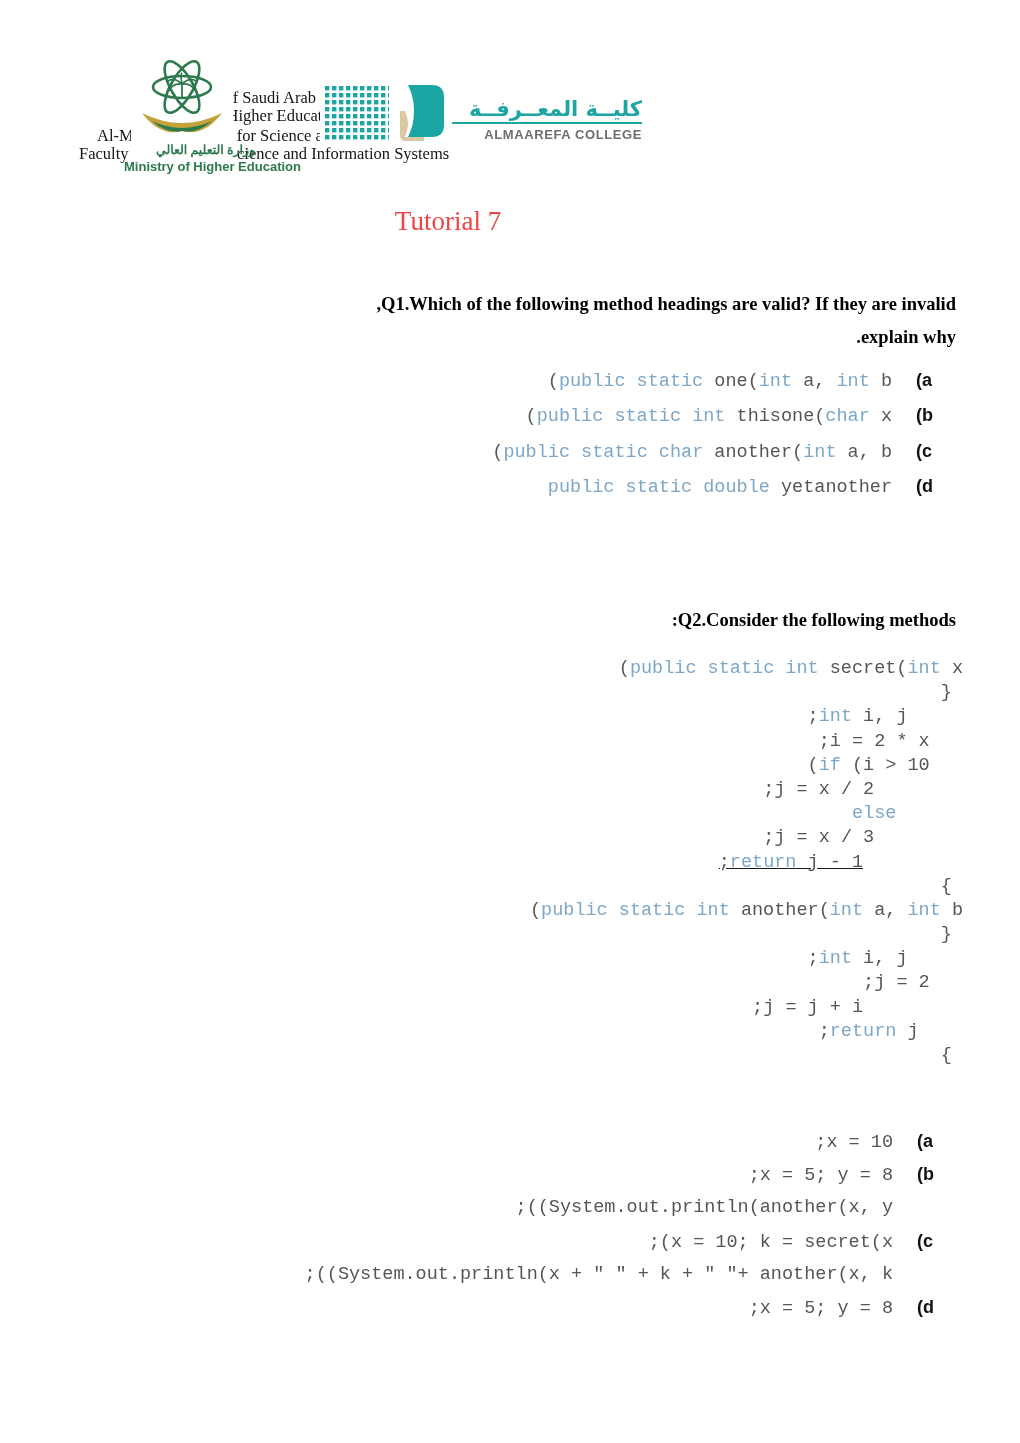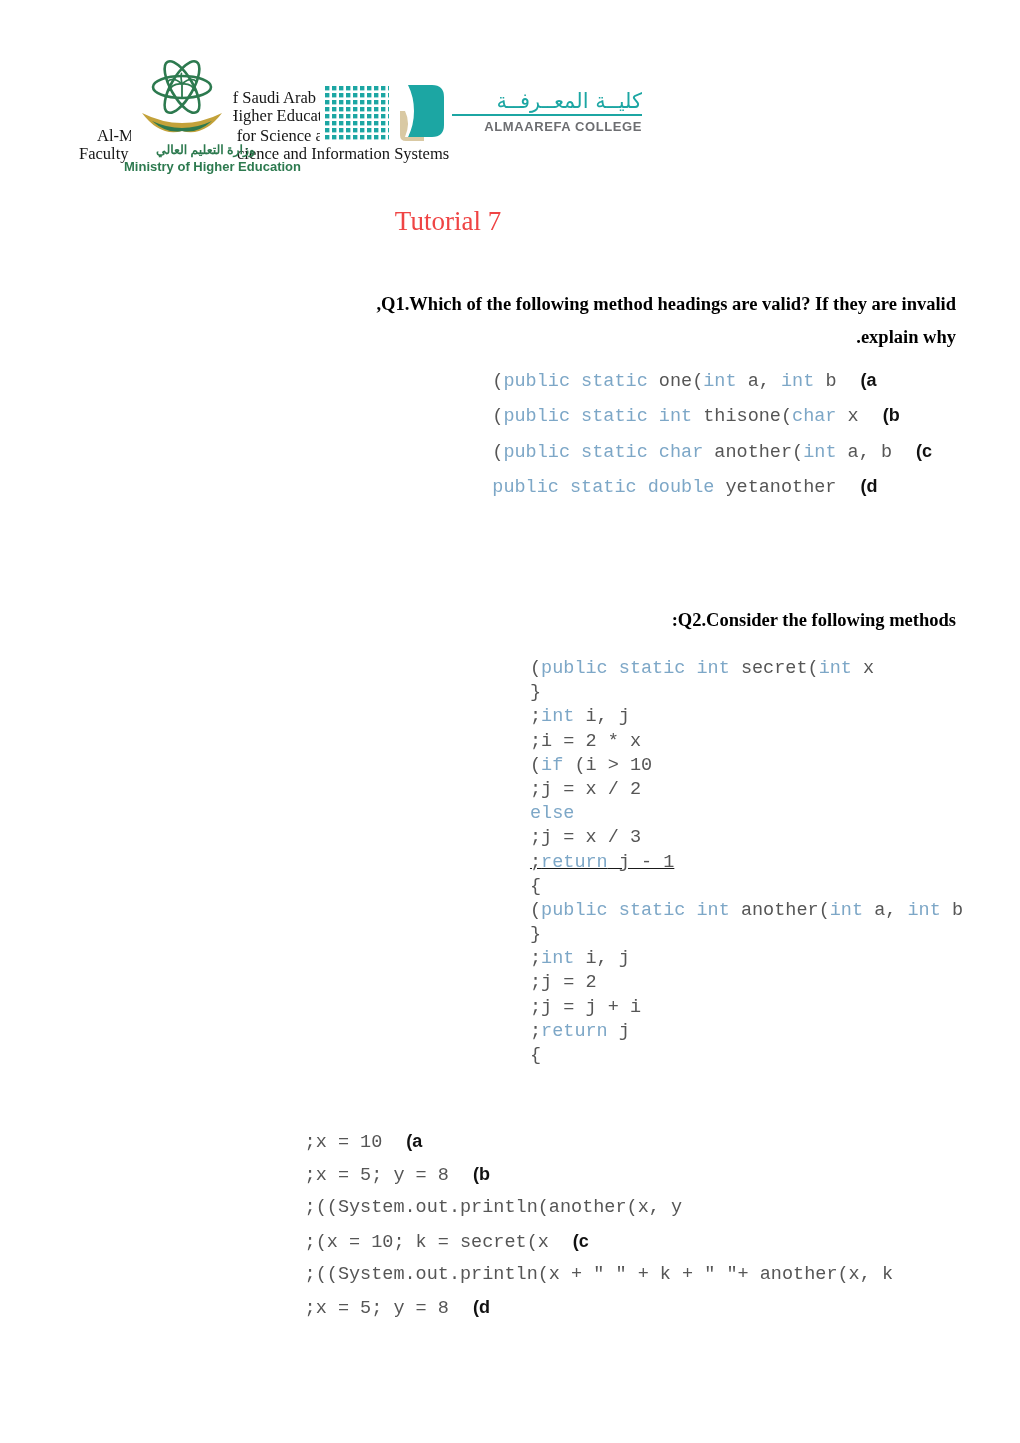--- a/index.html
+++ b/index.html
@@ -9,38 +9,38 @@
   
   .header{position:absolute;left:0;top:0;width:1020px;height:185px;}
   .h-frag{position:absolute;font-size:16.5px;color:#151515;white-space:nowrap;z-index:1;}
   .remnant{position:absolute;z-index:1;border-bottom:2px dashed #b5b5b5;width:96px;height:4px;}
   .remnant-txt{position:absolute;z-index:1;font-size:14px;color:#4a4a4a;}
   .logo-box{position:absolute;background:#fff;z-index:2;}
   .ministry-ar{position:absolute;z-index:3;font-size:12.5px;font-weight:bold;color:#2d7a4f;white-space:nowrap;}
   .ministry-en{position:absolute;z-index:3;font-size:13px;font-weight:bold;color:#2d7a4f;
                font-family:"Liberation Sans",sans-serif;white-space:nowrap;}
   .college-text{position:absolute;z-index:3;width:190px;text-align:right;}
-  .college-ar{font-size:21px;font-weight:normal;color:#1ca6a3;line-height:22px;white-space:nowrap;
-              font-family:"DejaVu Sans",sans-serif;}
+  .college-ar{font-size:21px;font-weight:bold;color:#1ca6a3;line-height:22px;white-space:nowrap;
+              font-family:"DejaVu Sans",sans-serif;margin-top:8px;}
   .college-divider{border:0;border-top:2px solid #1ca6a3;margin:2px 0 3px 0;}
   .college-en{font-size:13px;font-weight:bold;color:#6d6e71;letter-spacing:0.6px;
               font-family:"Liberation Sans",sans-serif;white-space:nowrap;}
 
   
   .doc-title{position:absolute;left:0;top:203px;width:896px;text-align:center;
              font-size:27px;font-weight:normal;line-height:36px;color:#ef4444;}
   .q-heading{position:absolute;right:64px;text-align:right;font-size:18.5px;font-weight:bold;
              line-height:33px;color:#000;white-space:nowrap;}
   #q1-heading{top:288px;}
   #q2-heading{top:604px;}
   #q3-heading{top:1095px;}
 
   
   .code-block{position:absolute;font-family:"Liberation Mono",monospace;font-size:18.5px;}
-  .code-line{display:flex;justify-content:flex-start;align-items:baseline;white-space:pre;}
+  .code-line{display:flex;justify-content:flex-end;align-items:baseline;white-space:pre;}
   #q1-code{top:363px;right:84px;}
   #q1-code .code-line{height:35.3px;line-height:35.3px;}
   #q2-code{top:657px;right:57px;}
   #q2-code .code-line{height:24.2px;line-height:24.2px;}
   #q3-code{top:1125px;right:83px;}
   #q3-code .code-line{height:33.2px;line-height:33.2px;}
   .pl{color:#565656;}
   .kw{color:#7da7c7;}
   .lbl{display:inline-block;width:20px;padding-left:24px;text-align:left;
        font-family:"Liberation Sans",sans-serif;font-weight:600;font-size:18px;color:#111;}

